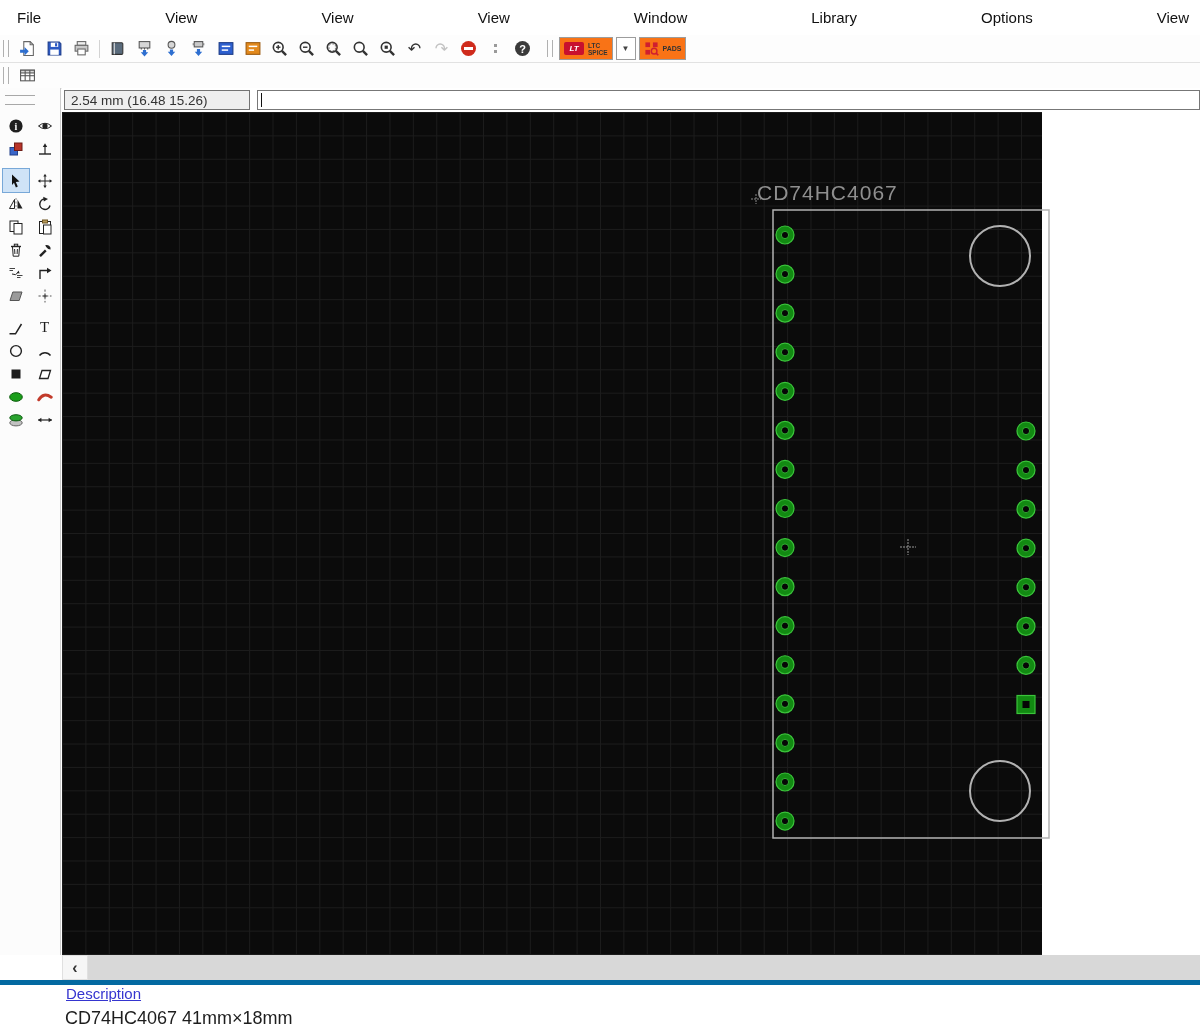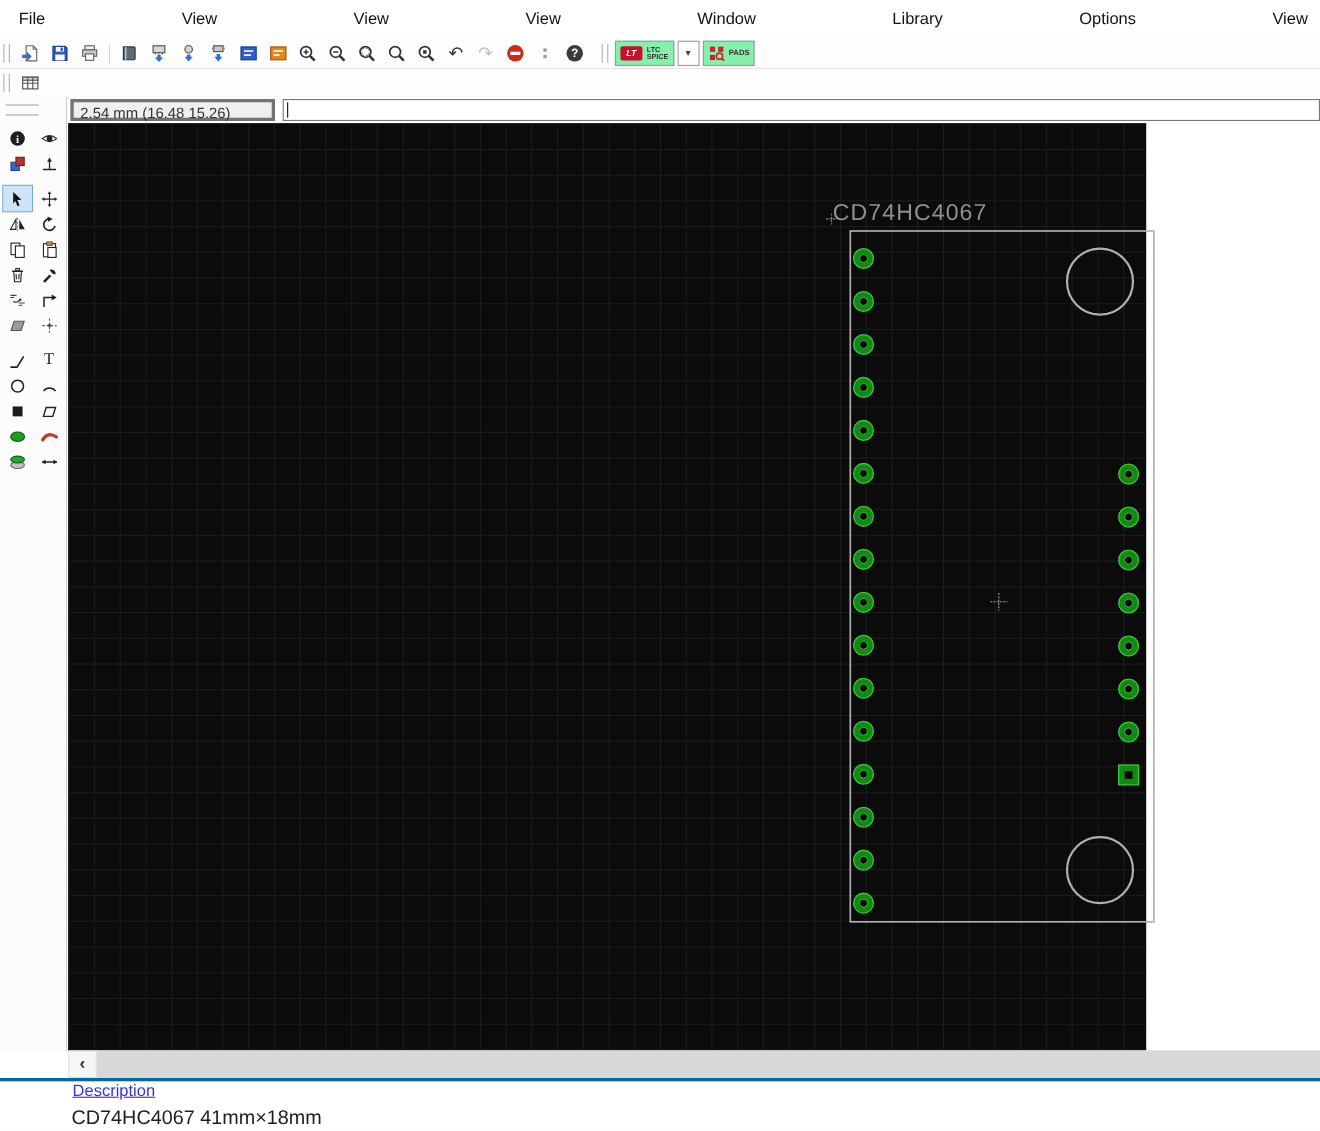--- a/index.html
+++ b/index.html
@@ -19,57 +19,57 @@
   .vsep{width:1px;height:18px;background:#d3d3d3;margin:0 4px;}
   .sp{width:8px;}
   .stop{width:15px;height:15px;border-radius:50%;background:#cf2b1c;position:relative;}
   .stop::after{content:"";position:absolute;left:3px;right:3px;top:6px;height:3px;background:#fff;}
   .dots{display:flex;flex-direction:column;gap:3px;}
   .dots i{width:3px;height:3px;background:#9a9a9a;display:block;}
   .help{width:15px;height:15px;border-radius:50%;background:#3a3a3a;color:#fff;font-size:11px;font-weight:bold;
         display:flex;align-items:center;justify-content:center;}
   .uglyph{font-size:16px;color:#333;}
   .uglyph.dim{color:#c2c2c2;}
-  .extbtn{height:21px;border:1px solid #9c9c9c;background:#86efac;display:flex;align-items:center;padding:0 4px;gap:4px;margin:0 1px;}
+  .extbtn{height:21px;border:1px solid #9c9c9c;background:#f97316;display:flex;align-items:center;padding:0 4px;gap:4px;margin:0 1px;}
   .ltlogo{width:20px;height:13px;background:#c8102e;color:#fff;font-size:8px;font-weight:bold;font-style:italic;
           display:flex;align-items:center;justify-content:center;border-radius:2px;}
   .lttxt{font-size:6.5px;line-height:7px;font-weight:bold;color:#333;}
   .ddbtn{width:18px;height:21px;border:1px solid #9c9c9c;background:#fff;display:flex;align-items:center;justify-content:center;
          font-size:8px;color:#444;margin:0 2px;}
   .padslabel{font-size:7px;font-weight:bold;color:#333;}
 
   
   .palette{position:absolute;left:0;top:88px;width:61px;height:867px;background:#fcfcfc;border-right:1px solid #cccccc;box-sizing:border-box;}
   .pgrip{width:30px;height:8px;border-top:1px solid #a8a8a8;border-bottom:1px solid #a8a8a8;margin:7px 0 9px 5px;}
   .prow{display:flex;justify-content:center;gap:3px;}
   .prow.gap{margin-top:9px;}
   .pcell{width:26px;height:23px;display:flex;align-items:center;justify-content:center;}
   .pcell.active{background:#cfe3f7;outline:1px solid #78a8d8;}
   .glyphT{font-family:"Liberation Serif",serif;font-size:15px;color:#1c1c1c;}
 
   .statusrow{position:absolute;left:62px;top:88px;right:0;height:24px;background:#fff;display:flex;align-items:center;}
-  .grid-readout{width:186px;height:20px;line-height:20px;background:#efefef;border:3px solid #737373;
+  .grid-readout{width:186px;height:20px;line-height:20px;background:#efefef;border:1px solid #737373;
                 font-size:13.5px;color:#333;padding-left:6px;box-sizing:border-box;margin-left:2px;white-space:nowrap;}
   .coord-input{flex:1;height:20px;border:1px solid #777;background:#fff;margin-left:7px;display:flex;align-items:center;box-sizing:border-box;}
   .caret{display:inline-block;width:1px;height:14px;background:#111;margin-left:3px;}
 
   .canvas{position:absolute;left:62px;top:112px;width:980px;height:843px;
           background-color:#0b0b0b;
           background-image:linear-gradient(to right,#1c1c1c 1px,transparent 1px),
                            linear-gradient(to bottom,#1c1c1c 1px,transparent 1px);
           background-size:23.4px 23.4px;}
   .canvas svg{position:absolute;left:0;top:0;}
 
   .scrollrow{position:absolute;left:62px;top:955px;right:0;height:25px;display:flex;}
   .scrollbtn{width:26px;height:25px;background:#f6f6f6;border:1px solid #e0e0e0;box-sizing:border-box;
              display:flex;align-items:center;justify-content:center;font-size:16px;color:#333;font-weight:bold;}
   .scrolltrack{flex:1;background:#e9e9e9;position:relative;}
   .thumb{position:absolute;left:0;top:0;bottom:0;width:100%;background:#d8d8d8;}
 
-  .footer{position:absolute;left:0;top:980px;right:0;bottom:0;background:#fff;border-top:3px solid #0369a1;}
+  .footer{position:absolute;left:0;top:980px;right:0;bottom:0;background:#fff;border-top:5px solid #0369a1;}
   .desc-link{position:absolute;left:66px;top:0px;color:#3535cf;text-decoration:underline;font-size:15px;cursor:pointer;}
   .desc-text{position:absolute;left:65px;top:23px;color:#1d1d1d;font-size:18px;}
 </style>
 </head>
 <body>
 
 <div class="app">
 
   <div class="menubar">
     <span class="mitem">File</span>

